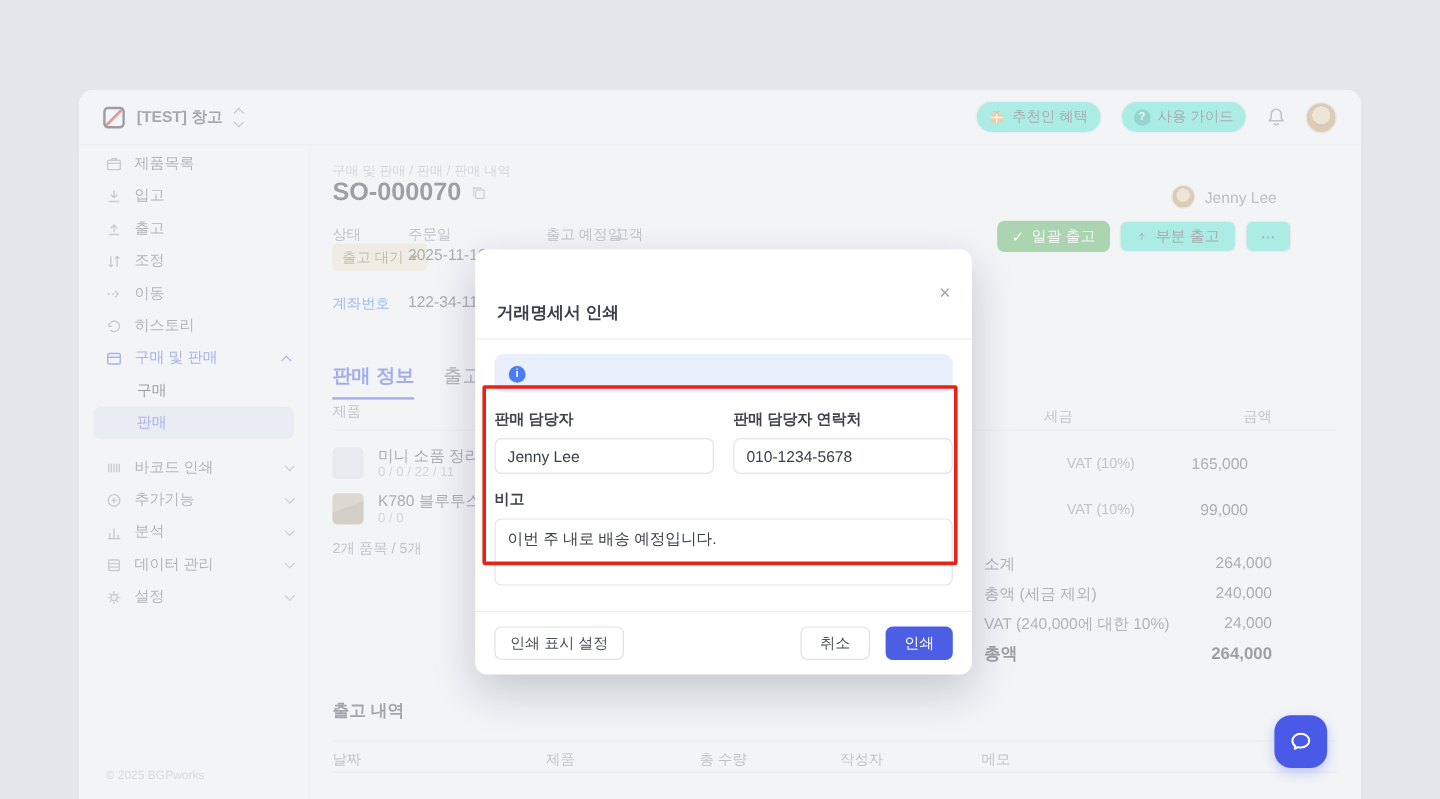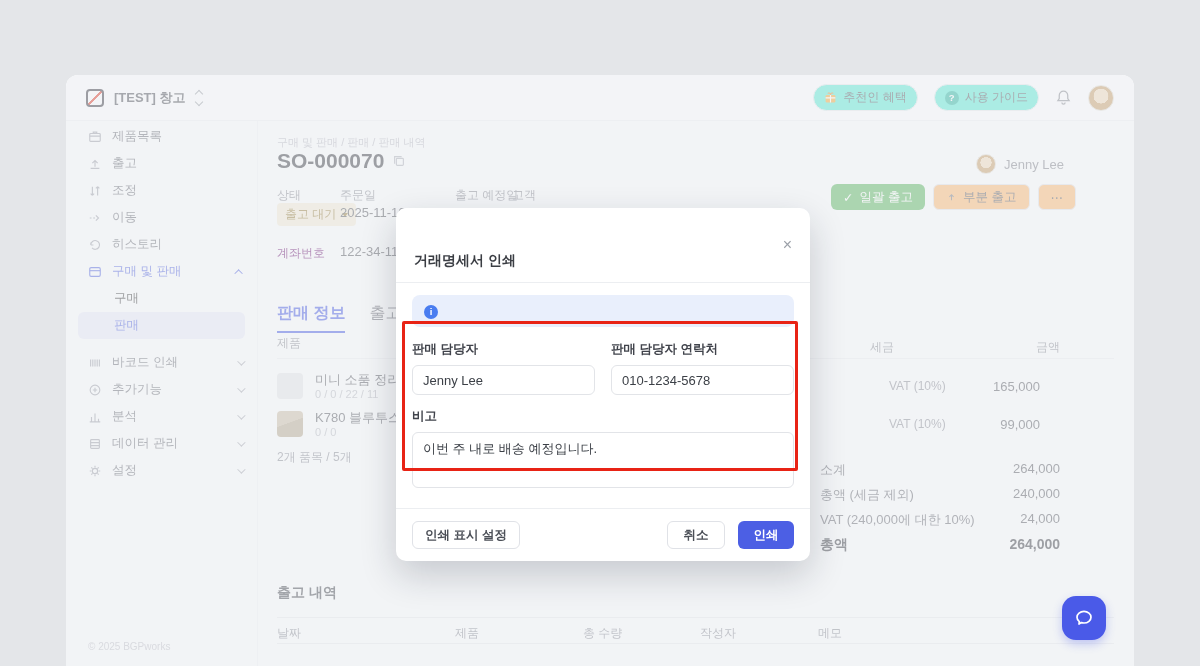--- a/index.html
+++ b/index.html
@@ -57,30 +57,30 @@
   .main { position:absolute; left:192px; top:46px; right:0; bottom:0; }
   .breadcrumb { position:absolute; left:19px; top:14px; font-size:11px; color:#bcbec5; }
   .order-no { position:absolute; left:19px; top:28px; font-size:21px; font-weight:bold; color:#3e4147;
               display:flex; align-items:center; gap:8px; }
   .fld-label { position:absolute; top:66px; font-size:12px; color:#90939a; }
   .fld-value { position:absolute; top:84px; font-size:13px; color:#5a5d63; }
   .badge { display:inline-flex; align-items:center; gap:6px; background:#f3ecd8; color:#9c8443;
            font-size:12px; padding:3px 8px; border-radius:4px; }
   .badge .caret { width:0; height:0; border-left:3.5px solid transparent; border-right:3.5px solid transparent;
                   border-top:4px solid #9c8443; }
-  .acct-label { position:absolute; left:19px; top:124px; font-size:12px; color:#701a75; }
+  .acct-label { position:absolute; left:19px; top:124px; font-size:12px; color:#3b82f6; }
   .acct-value { position:absolute; left:82px; top:123px; font-size:13px; color:#5a5d63; }
   .assignee { position:absolute; top:33px; right:70px; display:flex; align-items:center; gap:8px;
               font-size:13px; color:#85888f; }
   .avatar.sm { width:20px; height:20px; }
   .actions { position:absolute; top:63px; right:58px; display:flex; gap:8px; }
   .btn { display:inline-flex; align-items:center; justify-content:center; gap:6px; height:26px;
          border-radius:6px; font-size:12.5px; padding:0 12px; cursor:default; }
   .btn.green { background:#5eb863; color:#fff; border:none; }
-  .btn.white { background:#fdba74; border:1px solid #e3e4e8; color:#5a5d63; }
+  .btn.white { background:#5eead4; border:1px solid #e3e4e8; color:#5a5d63; }
   .tabs { position:absolute; left:19px; top:182px; display:flex; gap:24px; font-size:16px; }
   .tab { padding-bottom:7px; color:#6b6e76; }
   .tab.active { color:#4c5fe4; font-weight:bold; border-bottom:2px solid #4c5fe4; }
   .items-head { position:absolute; left:19px; right:20px; top:214px; height:24px;
                 border-bottom:1px solid #eef0f2; font-size:12px; color:#90939a; }
   .col-tax { position:absolute; left:612px; top:218px; font-size:12px; color:#90939a; }
   .col-amt { position:absolute; right:74px; top:218px; font-size:12px; color:#90939a; }
   .prow { position:absolute; left:19px; right:20px; height:38px; display:flex; align-items:center; gap:12px; }
   .thumb { width:26px; height:26px; border-radius:4px; background:#e5e6e8; flex:0 0 auto; }
   .thumb.photo { background:linear-gradient(160deg,#cdbfa8 0 45%,#b9ab92 46% 100%); }
@@ -115,21 +115,21 @@
               margin-top:2px; font-style:normal; }
   .link { color:#4c5fe4; }
   .form-grid { display:grid; grid-template-columns:1fr 1fr; column-gap:16px; margin-top:14px; }
   .f-label { font-size:12.5px; font-weight:bold; color:#40434b; margin-bottom:7px; }
   .f-input { width:100%; height:30px; border:1px solid #e2e4e8; border-radius:6px; padding:0 10px;
              font-size:13px; color:#3c4047; background:#fff; font-family:"Liberation Sans",sans-serif; }
   .note-block { margin-top:13px; }
   .f-textarea { width:100%; height:56px; border:1px solid #e2e4e8; border-radius:6px; padding:7px 10px;
                 font-size:13px; color:#3c4047; resize:none; background:#fff;
                 font-family:"Liberation Sans",sans-serif; line-height:1.4; }
-  .modal-foot { border-top:1px solid #eceef1; padding:12px 16px; display:flex; align-items:center;font-weight:bold; }
+  .modal-foot { border-top:1px solid #eceef1; padding:12px 16px; display:flex; align-items:center; }
   .mbtn { height:28px; border-radius:6px; font-size:12.5px; padding:0 12px; display:inline-flex;
           align-items:center; justify-content:center; cursor:default; }
   .mbtn.outline { background:#fff; border:1px solid #e0e2e7; color:#4b4f57; }
   .mbtn.primary { background:#4c5fe4; border:none; color:#fff; min-width:56px; }
   .foot-right { margin-left:auto; display:flex; gap:13px; }
   
   .annotation { position:absolute; left:402px; top:321px; width:396px; height:150px;
                 border:3px solid #e82315; border-radius:2px; z-index:20; pointer-events:none; }
   .chat-fab { position:absolute; left:1062px; top:596px; width:44px; height:44px; border-radius:14px;
               background:#4a5ae8; z-index:30; display:flex; align-items:center; justify-content:center;
@@ -174,20 +174,26 @@
   <div class="sidebar">
     <div class="side-item">
       <svg width="14" height="14" viewBox="0 0 16 16" fill="none" stroke="#a0a3ab" stroke-width="1.3">
           <rect x="2" y="4" width="12" height="9" rx="1"></rect>
           <path d="M2 7h12M6 4V2.5h4V4"></path>
         </svg>
       <span>제품목록</span>
     </div>
     <div class="side-item">
       <svg width="14" height="14" viewBox="0 0 16 16" fill="none" stroke="#a0a3ab" stroke-width="1.3">
+          <path d="M8 2v7M5 6l3 3 3-3M3 12.5h10"></path>
+        </svg>
+      <span>입고</span>
+    </div>
+    <div class="side-item">
+      <svg width="14" height="14" viewBox="0 0 16 16" fill="none" stroke="#a0a3ab" stroke-width="1.3">
           <path d="M8 11V4M5 7l3-3 3 3M3 13h10"></path>
         </svg>
       <span>출고</span>
     </div>
     <div class="side-item">
       <svg width="14" height="14" viewBox="0 0 16 16" fill="none" stroke="#a0a3ab" stroke-width="1.3">
           <path d="M5 3v10M5 13l-2-2M5 13l2-2M11 13V3M11 3L9 5M11 3l2 2"></path>
         </svg>
       <span>조정</span>
     </div>

